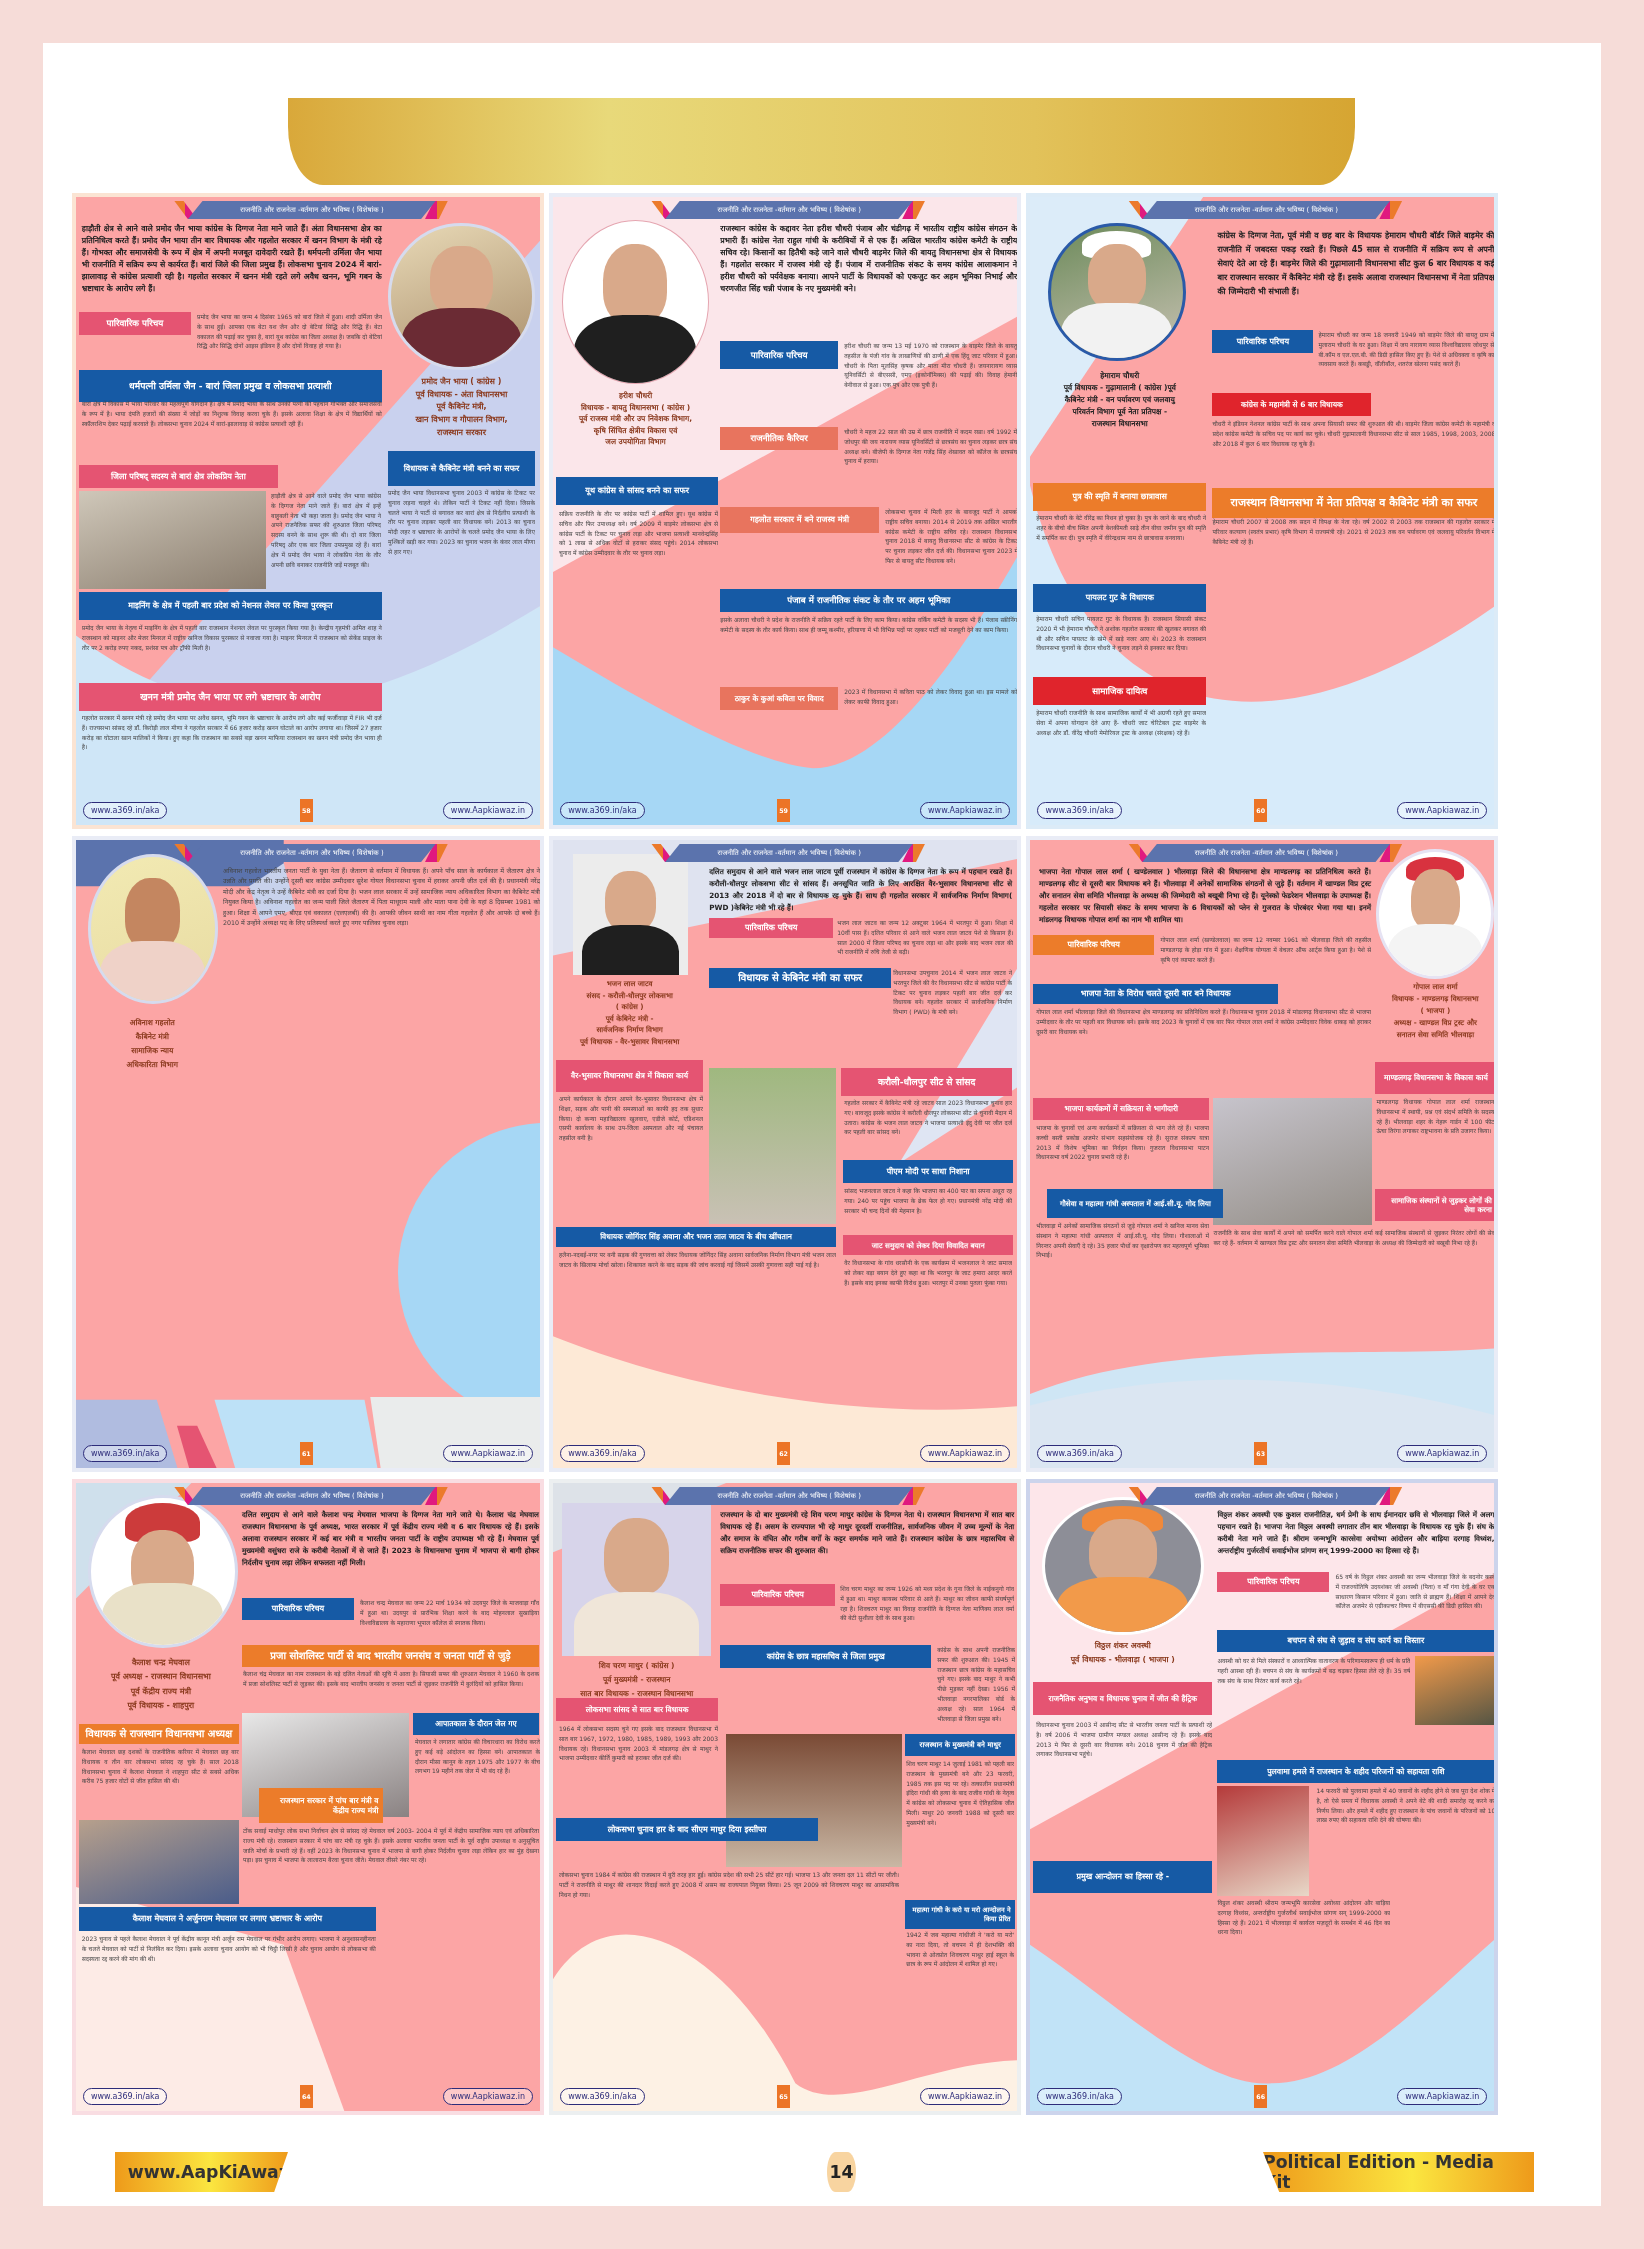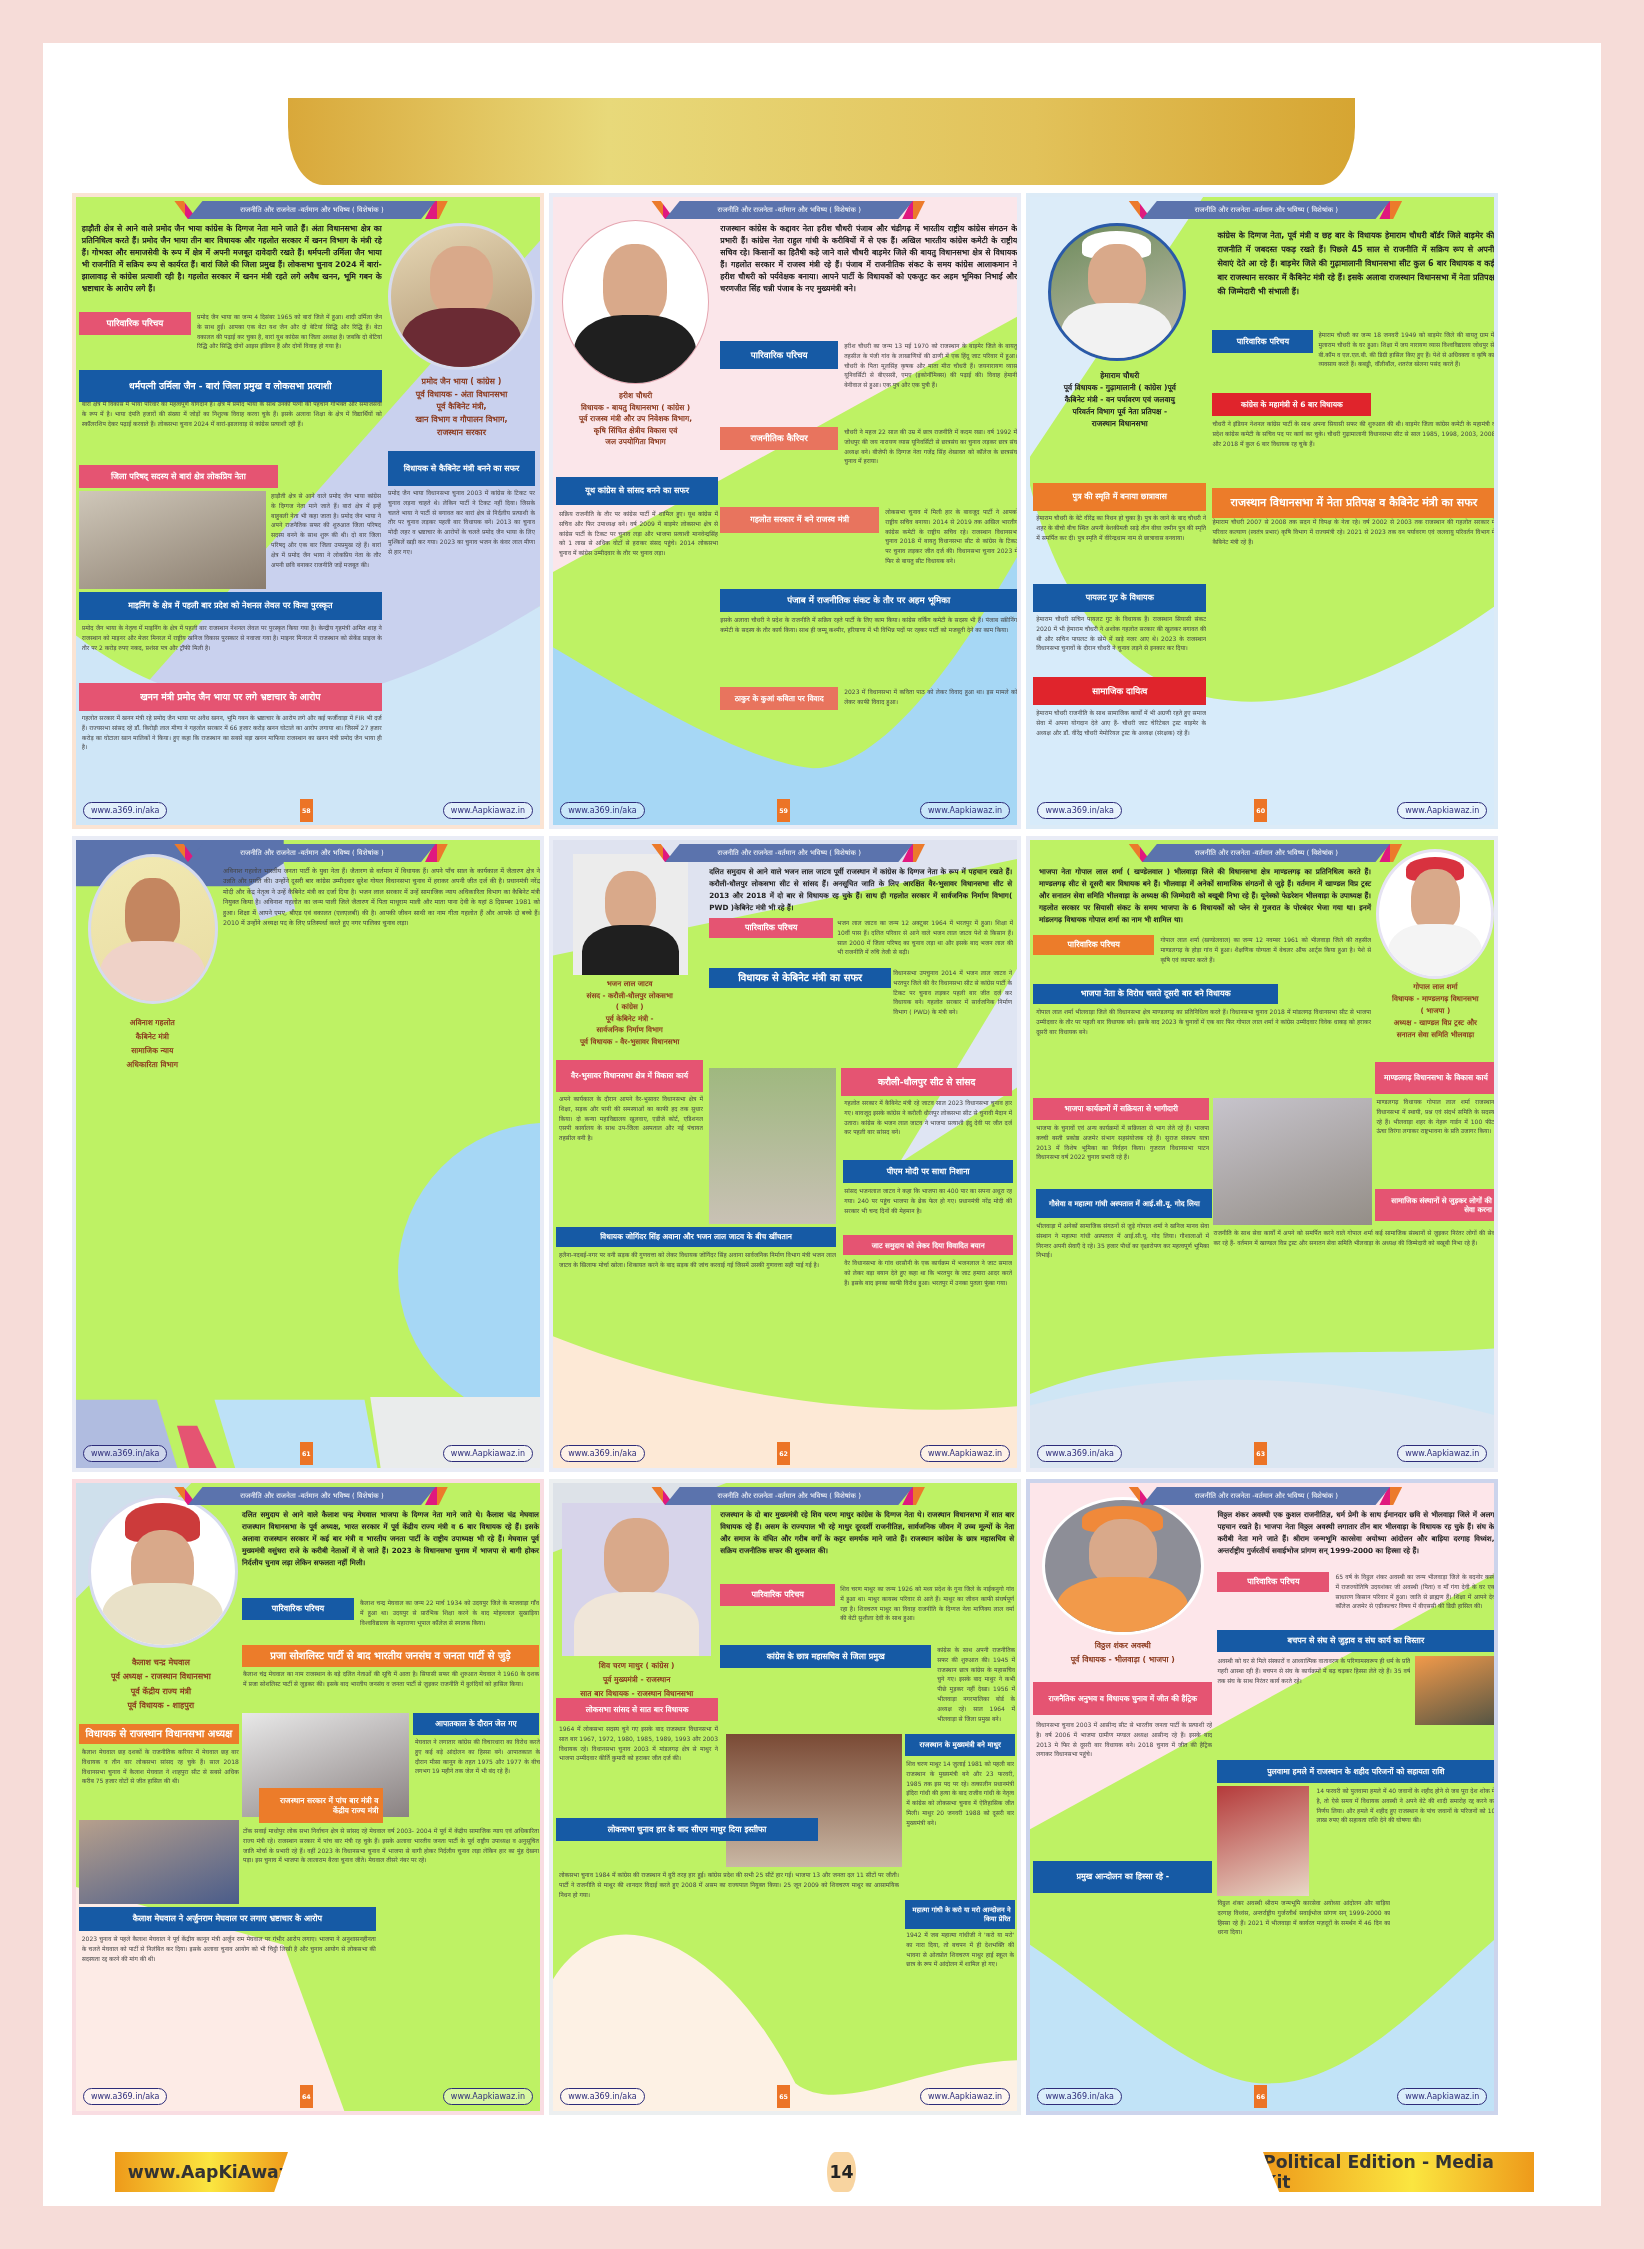--- a/index.html
+++ b/index.html
@@ -5,21 +5,21 @@
   * { box-sizing: border-box; margin: 0; padding: 0; }
   html, body { width: 1644px; height: 2250px; background: #f6dcd8; font-family: "DejaVu Sans", sans-serif; overflow: hidden; }
   .sheet { position: absolute; left: 43px; top: 43px; width: 1558px; height: 2163px; background: #ffffff; }
   .title-wrap { position: absolute; left: 265px; top: 75px; width: 1113px; height: 110px; }
   .title-gold { position: absolute; left: 23px; top: 23px; width: 1067px; height: 87px; border-radius: 0 0 35px 35px / 0 0 58px 58px; background: linear-gradient(90deg,#d9a83a,#e8d97a 30%,#e2c25a 70%,#d6a532); }
   .title-white { position: absolute; left: 11.5px; top: 0; width: 1090px; height: 92px; background: #fff; border-radius: 23px 23px 35px 35px / 17.3px 17.3px 46px 46px; display: flex; align-items: center; justify-content: center; box-shadow: 0 1.2px 0 #fff; }
   .title-text { font-family: "DejaVu Sans", sans-serif; font-weight: bold; font-size: 50px; color: #8b3a1e; letter-spacing: 0.6px; }
   .title-accent { color: #2f3590; }
 
   .grid { position: absolute; left: 72px; top: 193px; width: 1500px; height: 1921px; display: grid; grid-template-columns: 472px 472px 472px; grid-template-rows: 636px 636px 636px; column-gap: 5.2px; row-gap: 7px; }
-  .page { position: relative; overflow: hidden; border: 4.6px solid #fbe4d3; background: #bef264; }
+  .page { position: relative; overflow: hidden; border: 4.6px solid #fbe4d3; background: #fca5a5; }
   .page.b-blue { border-color: #e9ecf6; }
   .page.b-sky { border-color: #dcebf7; }
   .page.b-pink { border-color: #f9dde2; }
   .page.b-grey { border-color: #eceff0; }
   .page.b-lav { border-color: #ccd4ec; }
   .page .bgshape { position: absolute; pointer-events: none; }
   .ribbon { position: absolute; left: 112px; top: 3.5px; width: 248px; height: 18.5px; background: #5b73ad; color: #fff; font-size: 7px; display: flex; align-items: center; justify-content: center; clip-path: polygon(6% 0,100% 0,94% 100%,0 100%); z-index: 3; }
   .ribbon-l { position: absolute; left: 98px; top: 3.5px; width: 23px; height: 18.5px; background: linear-gradient(90deg,#ec7a2b 50%,#e0197f 50%); clip-path: polygon(0 0,40% 0,100% 100%,60% 100%); z-index: 2; }
   .ribbon-r { position: absolute; left: 349px; top: 3.5px; width: 23px; height: 18.5px; background: linear-gradient(90deg,#e0197f 50%,#ec7a2b 50%); clip-path: polygon(40% 0,100% 0,60% 100%,0 100%); z-index: 2; }
   .content { position: absolute; inset: 0; z-index: 2; }
@@ -287,21 +287,21 @@
       </div>
       <div class="head h-orange" style="left:2.9px;top:95px;width:121px;height:20px;font-size:8px">पारिवारिक परिचय</div>
       <div class="body" style="left:130px;top:95px;width:211px;height:46px;overflow:hidden">गोपाल लाल शर्मा (खण्डेलवाल) का जन्म 12 नवम्बर 1961 को भीलवाड़ा जिले की तहसील माण्डलगढ़ के होड़ा गांव में हुआ। शैक्षणिक योग्यता में बेचलर ऑफ आर्ट्स किया हुआ है। पेशे से कृषि एवं व्यापार करते हैं।</div>
       <div class="head h-blue" style="left:2.9px;top:144px;width:245px;height:20px;font-size:8px">भाजपा नेता के विरोध चलते दूसरी बार बने विधायक</div>
       <div class="body" style="left:5.8px;top:167px;width:335px;height:89px;overflow:hidden">गोपाल लाल शर्मा भीलवाड़ा जिले की विधानसभा क्षेत्र माण्डलगढ़ का प्रतिनिधित्व करते हैं। विधानसभा चुनाव 2018 में मांडलगढ़ विधानसभा सीट से भाजपा उम्मीदवार के तौर पर पहली बार विधायक बने। इसके बाद 2023 के चुनावों में एक बार फिर गोपाल लाल शर्मा ने कांग्रेस उम्मीदवार विवेक धाकड़ को हराकर दूसरी बार विधायक बने।</div>
       <div class="head h-pink" style="left:345px;top:222px;width:121px;height:32px;font-size:7.5px">माण्डलगढ़ विधानसभा के विकास कार्य</div>
       <div class="body" style="left:346px;top:257px;width:118px;height:89px;overflow:hidden">माण्डलगढ़ विधायक गोपाल लाल शर्मा राजस्थान विधानसभा में स्थायी, प्रश्न एवं संदर्भ समिति के सदस्य रहे हैं। भीलवाड़ा शहर के नेहरू गार्डन में 100 फीट ऊंचा तिरंगा लगाकर राष्ट्रभावना के प्रति उजागर किया।</div>
       <div class="head h-pink" style="left:2.9px;top:258px;width:176px;height:22px;font-size:7.5px">भाजपा कार्यक्रमों में सक्रियता से भागीदारी</div>
       <div class="body" style="left:5.8px;top:283px;width:173px;height:63px;overflow:hidden">भाजपा के चुनावों एवं अन्य कार्यक्रमों में सक्रियता से भाग लेते रहे हैं। भाजपा कच्ची बस्ती प्रकोष्ठ अजमेर संभाग सहसंयोजक रहे हैं। सुराज संकल्प यात्रा 2013 में विशेष भूमिका का निर्वहन किया। गुजरात विधानसभा पाटन विधानसभा वर्ष 2022 चुनाव प्रभारी रहे हैं।</div>
       <div class="photo" style="left:183px;top:258px;width:159px;height:127px;background:linear-gradient(160deg,#c7c4cc,#948e87)"></div>
-      <div class="head h-blue" style="left:6px;top:349px;width:176px;height:29px;font-size:7.2px">गौसेवा व महात्मा गांधी अस्पताल में आई.सी.यू. गोद लिया</div>
+      <div class="head h-blue" style="left:17px;top:349px;width:176px;height:29px;font-size:7.2px">गौसेवा व महात्मा गांधी अस्पताल में आई.सी.यू. गोद लिया</div>
       <div class="body" style="left:5.8px;top:381px;width:173px;height:61px;overflow:hidden">भीलवाड़ा में अनेकों सामाजिक संगठनों से जुड़े गोपाल शर्मा ने खनिज मानव सेवा संस्थान ने महात्मा गांधी अस्पताल में आई.सी.यू. गोद लिया। गौशालाओं में निरन्तर अपनी सेवाएँ दे रहे। 35 हजार पौधों का वृक्षारोपण कर महत्वपूर्ण भूमिका निभाई।</div>
       <div class="head h-pink" style="left:345px;top:349px;width:121px;height:32px;font-size:7.2px">सामाजिक संस्थानों से जुड़कर लोगों की सेवा करना</div>
       <div class="body" style="left:183px;top:388px;width:283px;height:58px;overflow:hidden">राजनीति के साथ सेवा कार्यों में अपने को समर्पित करने वाले गोपाल शर्मा कई सामाजिक संस्थानों से जुड़कर निरंतर लोगों की सेवा कर रहे हैं- वर्तमान में खाण्डल विप्र ट्रस्ट और सनातन सेवा समिति भीलवाड़ा के अध्यक्ष की जिम्मेदारी को बखूबी निभा रहे हैं।</div>
     </div>
     <div class="footer">
       <a class="pill l">www.a369.in/aka</a>
       <div class="pnum">63</div>
       <a class="pill r">www.Aapkiawaz.in</a>
     </div>
   </div>

